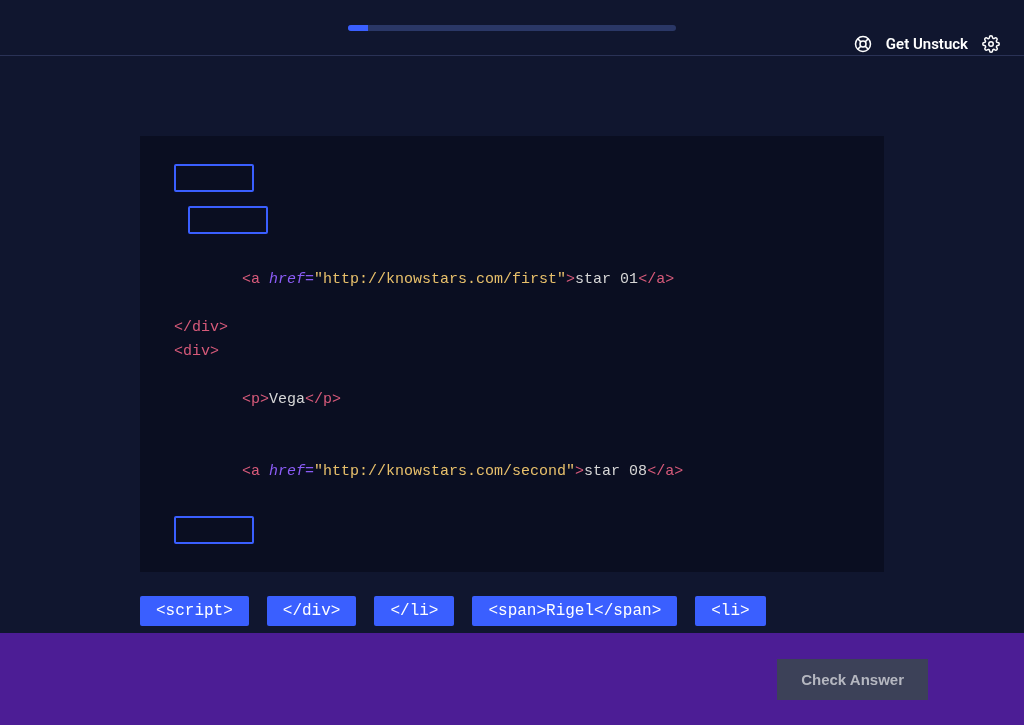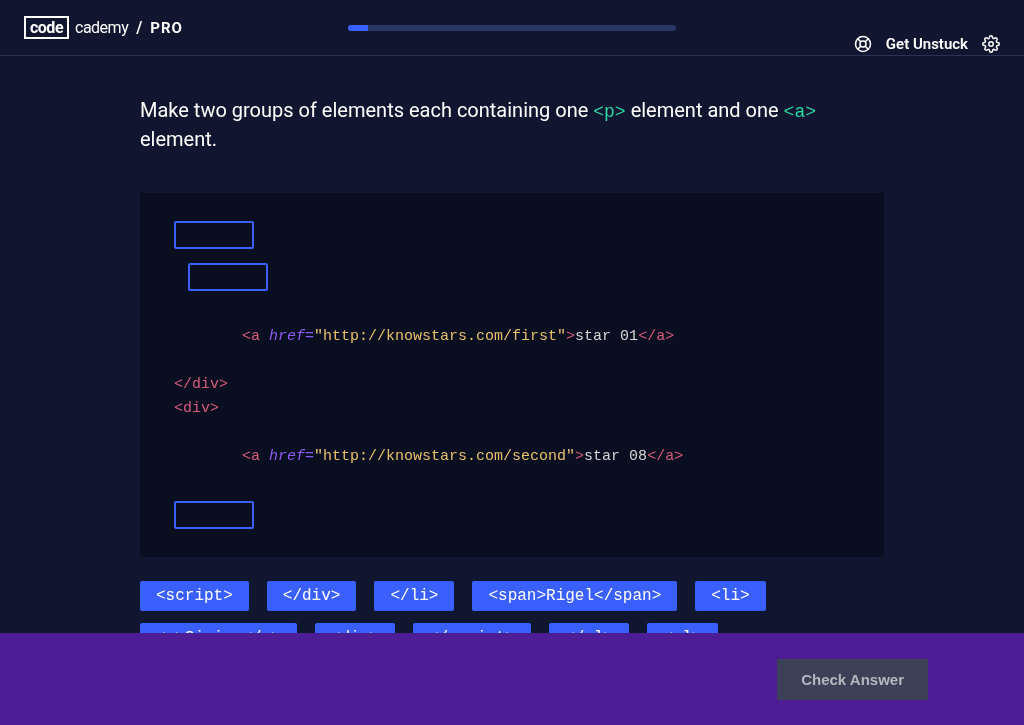--- a/index.html
+++ b/index.html
@@ -137,26 +137,20 @@
     padding: 12px 24px;
     font-size: 15px;
     font-weight: 700;
     cursor: pointer;
   }
 </style>
 </head>
 <body>
 
 <div class="header">
-  <div class="logo">
-    <span class="logo-box">code</span>
-      <span class="logo-rest">cademy</span>
-    <span class="logo-slash">/</span>
-    <span class="logo-pro">PRO</span>
-  </div>
   <div class="progress-wrap">
     <div class="progress-fill" style="width: 6%;"></div>
   </div>
   <div class="header-right">
     <span class="icon-btn">
       <svg width="18" height="18" viewBox="0 0 24 24" fill="none" stroke="#fff" stroke-width="2">
           <circle cx="12" cy="12" r="10"></circle>
           <circle cx="12" cy="12" r="4"></circle>
           <line x1="4.93" y1="4.93" x2="9.17" y2="9.17"></line>
           <line x1="14.83" y1="14.83" x2="19.07" y2="19.07"></line>
@@ -168,32 +162,32 @@
     <span class="icon-btn">
       <svg width="18" height="18" viewBox="0 0 24 24" fill="none" stroke="#fff" stroke-width="2">
           <circle cx="12" cy="12" r="3"></circle>
           <path d="M19.4 15a1.65 1.65 0 0 0 .33 1.82l.06.06a2 2 0 1 1-2.83 2.83l-.06-.06a1.65 1.65 0 0 0-1.82-.33 1.65 1.65 0 0 0-1 1.51V21a2 2 0 0 1-4 0v-.09a1.65 1.65 0 0 0-1-1.51 1.65 1.65 0 0 0-1.82.33l-.06.06a2 2 0 1 1-2.83-2.83l.06-.06a1.65 1.65 0 0 0 .33-1.82 1.65 1.65 0 0 0-1.51-1H3a2 2 0 0 1 0-4h.09a1.65 1.65 0 0 0 1.51-1 1.65 1.65 0 0 0-.33-1.82l-.06-.06a2 2 0 1 1 2.83-2.83l.06.06a1.65 1.65 0 0 0 1.82.33h0a1.65 1.65 0 0 0 1-1.51V3a2 2 0 0 1 4 0v.09a1.65 1.65 0 0 0 1 1.51h0a1.65 1.65 0 0 0 1.82-.33l.06-.06a2 2 0 1 1 2.83 2.83l-.06.06a1.65 1.65 0 0 0-.33 1.82v0a1.65 1.65 0 0 0 1.51 1H21a2 2 0 0 1 0 4h-.09a1.65 1.65 0 0 0-1.51 1z"></path>
         </svg>
     </span>
   </div>
 </div>
 
 <div class="content">
-  <div class="prompt-text">
-    <span>Make two groups of elements each containing one </span><span class="inline-code">&lt;p&gt;</span><span> element and one </span><span class="inline-code">&lt;a&gt;</span><span> element.</span>
-  </div>
 
   <div class="code-area">
     <div class="code-line indent1"><span class="blank"></span></div>
     <div class="code-line indent2" style="margin-top:6px;"><span class="blank"></span></div>
     <div class="code-line indent2" style="margin-top:6px;">
       <span class="tag">&lt;a </span><span class="attr">href=</span><span class="str">"http://knowstars.com/first"</span><span class="tag">&gt;</span><span class="txt">star 01</span><span class="tag">&lt;/a&gt;</span>
     </div>
     <div class="code-line indent1"><span class="tag">&lt;/div&gt;</span></div>
     <div class="code-line indent1"><span class="tag">&lt;div&gt;</span></div>
+    <div class="code-line indent2">
+      <span class="tag">&lt;p&gt;</span><span class="txt">Vega</span><span class="tag">&lt;/p&gt;</span>
+    </div>
     <div class="code-line indent2">
       <span class="tag">&lt;a </span><span class="attr">href=</span><span class="str">"http://knowstars.com/second"</span><span class="tag">&gt;</span><span class="txt">star 08</span><span class="tag">&lt;/a&gt;</span>
     </div>
     <div class="code-line indent1" style="margin-top:4px;"><span class="blank"></span></div>
   </div>
 
   <div class="options">
     <div class="chip">&lt;script&gt;</div>
     <div class="chip">&lt;/div&gt;</div>
     <div class="chip">&lt;/li&gt;</div>

